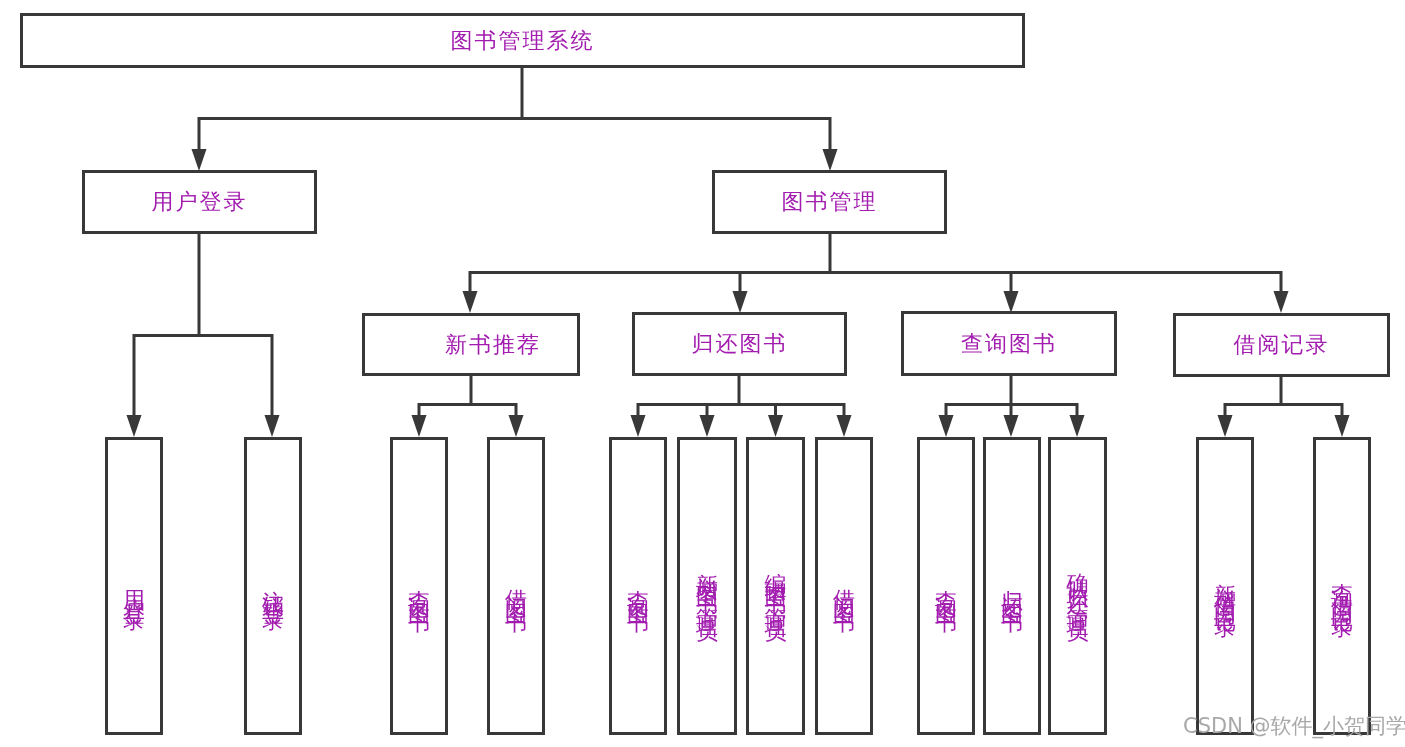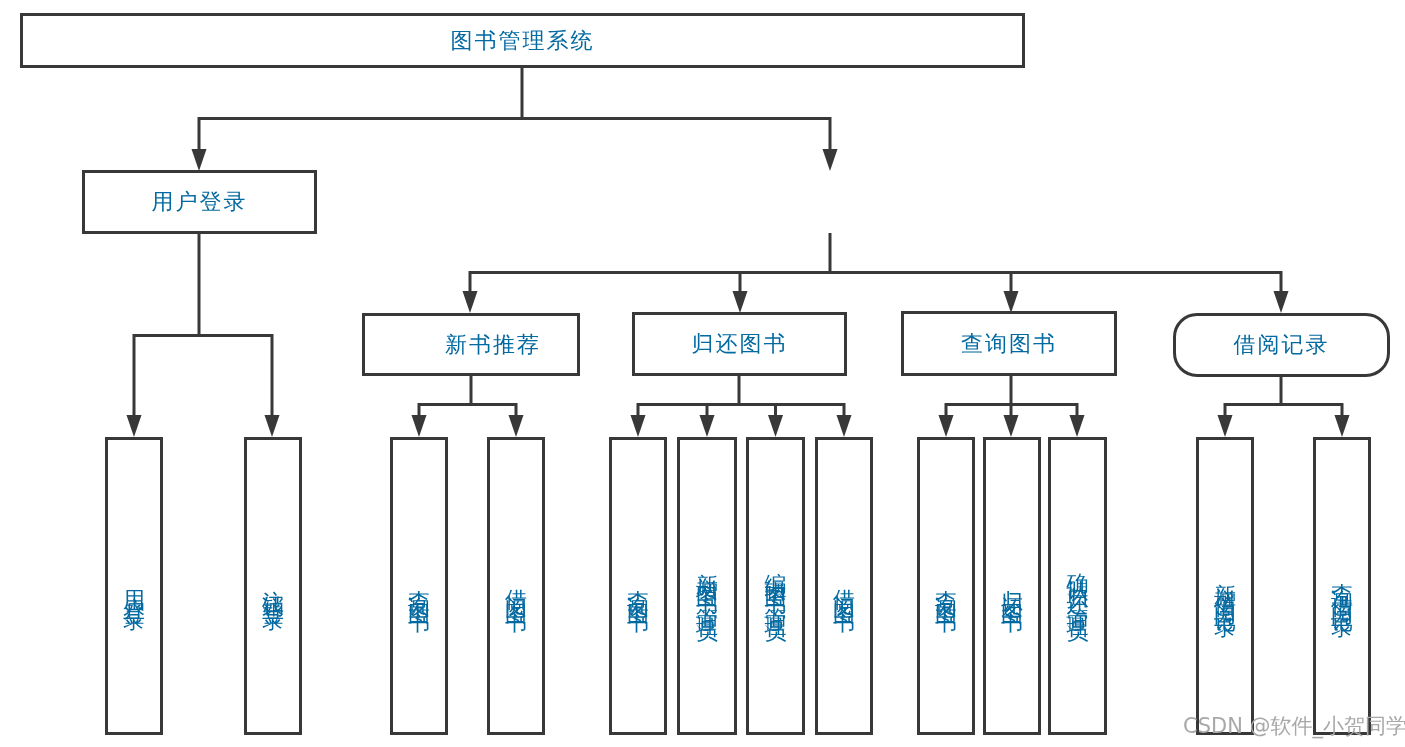--- a/index.html
+++ b/index.html
@@ -12,21 +12,21 @@
   }
   #connectors{position:absolute;left:0;top:0;z-index:1;pointer-events:none;}
   .node{
     position:absolute;
     box-sizing:border-box;
     background:#ffffff;
     border:3px solid #383838;
     display:flex;
     align-items:center;
     justify-content:center;
-    color:#0369a1;
+    color:#a21caf;
     z-index:2;
     text-align:center;
   }
   .node.h{font-size:22px;letter-spacing:2px;}
   .node.v{
     font-size:22px;
     writing-mode:vertical-rl;
     text-orientation:mixed;
     letter-spacing:7px;
     line-height:1;
@@ -39,21 +39,21 @@
     z-index:3;
     white-space:nowrap;
   }
   
   .n-root{left:20px;top:13px;width:1005px;height:55px;}
   .n-userlogin{left:82px;top:170px;width:235px;height:64px;}
   .n-bookmgmt{left:712px;top:170px;width:235px;height:64px;}
   .n-newrec{left:362px;top:313px;width:218px;height:63px;padding-left:44px;}
   .n-borrow{left:632px;top:312px;width:215px;height:64px;}
   .n-current{left:901px;top:311px;width:216px;height:65px;}
-  .n-records{left:1173px;top:313px;width:217px;height:64px;border-radius:24px;}
+  .n-records{left:1173px;top:313px;width:217px;height:64px;}
   .leaf{top:437px;width:58px;height:298px;}
   .l0{left:105px;} .l1{left:244px;}
   .l2{left:390px;} .l3{left:487px;}
   .l4{left:609px;} .l5{left:677px;width:60px;} .l6{left:746px;width:59px;} .l7{left:815px;}
   .l8{left:917px;} .l9{left:983px;} .l10{left:1048px;width:59px;}
   .l11{left:1196px;} .l12{left:1313px;}
 </style>
 </head>
 <body>
 
@@ -109,20 +109,21 @@
       <polygon points="1003.5,415 1018.5,415 1011,437"></polygon>
       <polygon points="1069.5,415 1084.5,415 1077,437"></polygon>
       <polygon points="1217.5,415 1232.5,415 1225,437"></polygon>
       <polygon points="1334.5,415 1349.5,415 1342,437"></polygon>
     </g>
   </svg>
 
   <div class="node h n-root">图书管理系统</div>
 
   <div class="node h n-userlogin">用户登录</div>
+  <div class="node h n-bookmgmt">图书管理</div>
 
   <div class="node h n-newrec">新书推荐</div>
   <div class="node h n-borrow">归还图书</div>
   <div class="node h n-current">查询图书</div>
   <div class="node h n-records">借阅记录</div>
 
   <div class="node v leaf l0">用户登录</div>
   <div class="node v leaf l1">注销登录</div>
   <div class="node v leaf l2">查询图书</div>
   <div class="node v leaf l3">借阅图书</div>

